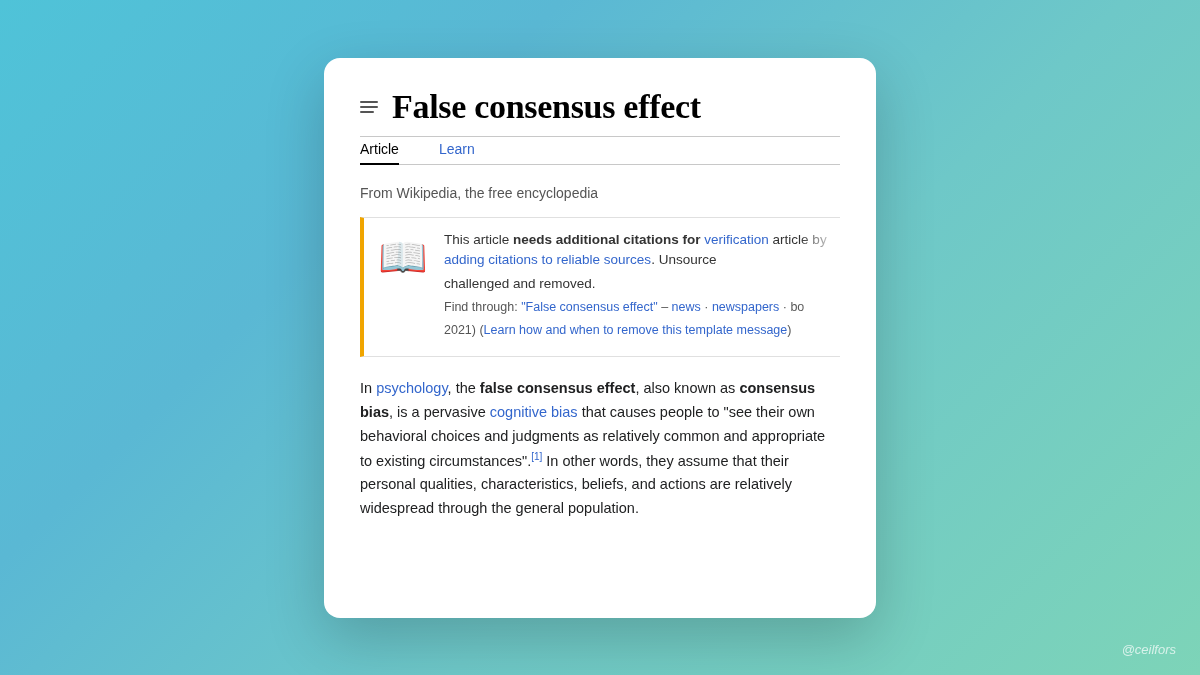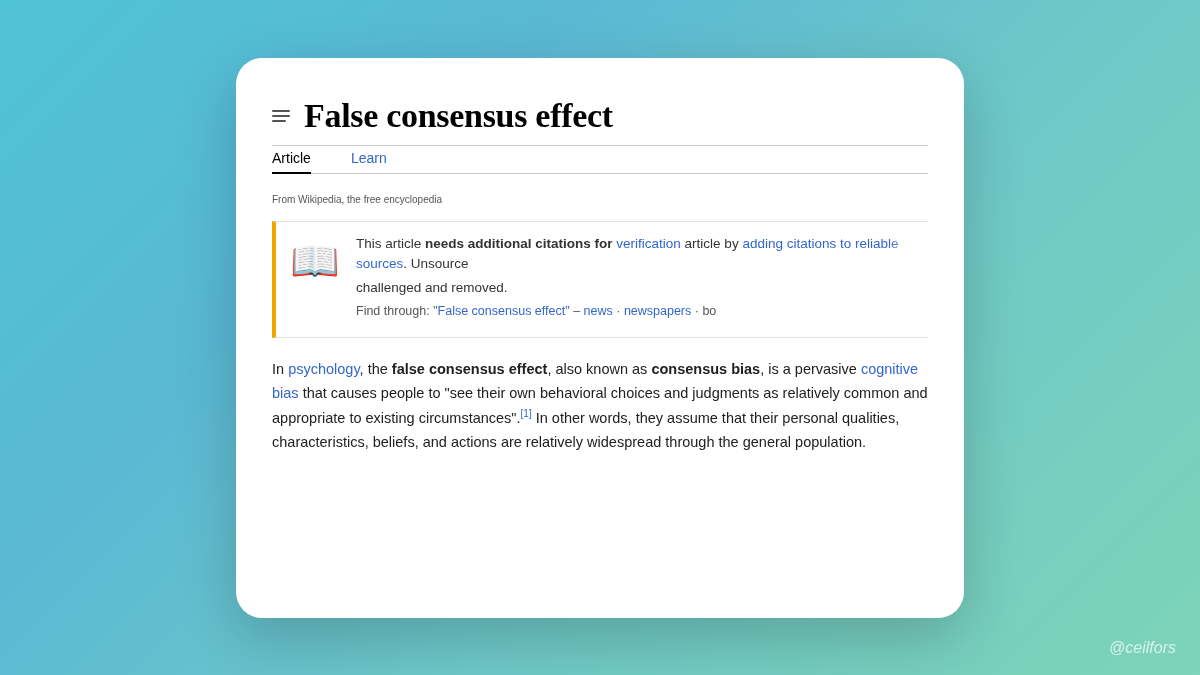--- a/index.html
+++ b/index.html
@@ -13,31 +13,31 @@
       justify-content: center;
       font-family: -apple-system, 'Helvetica Neue', Arial, sans-serif;
       position: relative;
     }
 
     .watermark {
       position: absolute;
       bottom: 18px;
       right: 24px;
       color: rgba(255,255,255,0.7);
-      font-size: 16px;
+      font-size: 13px;
       font-style: italic;
     }
 
     .card {
       background: #ffffff;
-      border-radius: 26px;
-      width: 728px;
+      border-radius: 16px;
+      width: 552px;
       min-height: 560px;
       box-shadow: 0 20px 60px rgba(0,0,0,0.2);
-      padding: 39px 36px 36px 36px;
+      padding: 30px 36px 36px 36px;
       overflow: hidden;
     }
 
     .title-row {
       display: flex;
       align-items: center;
       gap: 14px;
       margin-bottom: 10px;
     }
 
@@ -94,21 +94,21 @@
       border-bottom: 2px solid #000;
       margin-bottom: -1px;
       font-weight: 500;
     }
 
     .tab.talk {
       color: #3366cc;
     }
 
     .from-wikipedia {
-      font-size: 10px;
+      font-size: 14px;
       color: #555;
       margin-bottom: 16px;
     }
 
     .notice-box {
       border-left: 4px solid #f0a500;
       background: #fff;
       margin-bottom: 20px;
       display: flex;
       align-items: flex-start;
@@ -222,20 +222,23 @@
       <p>challenged and removed.</p>
       <p class="find-sources">
         <span>Find through: </span>
         <a class="blue-link">"False consensus effect"</a>
         <span> – </span>
         <a class="blue-link">news</a>
         <span> · </span>
         <a class="blue-link">newspapers</a>
         <span> · bo</span>
       </p>
+      <p class="learn-more">
+        <span>2021) (</span><a class="blue-link">Learn how and when to remove this template message</a><span>)</span>
+      </p>
     </div>
   </div>
 
   <div class="article-body">
     <p>
       In <a class="blue-link">psychology</a>, the <strong>false consensus effect</strong>, also known as <strong>consensus bias</strong>, is a pervasive <a class="blue-link">cognitive bias</a> that causes people to "see their own behavioral choices and judgments as relatively common and appropriate to existing circumstances".<sup>[1]</sup> In other words, they assume that their personal qualities, characteristics, beliefs, and actions are relatively widespread through the general population.
     </p>
   </div>
 </div>
 

